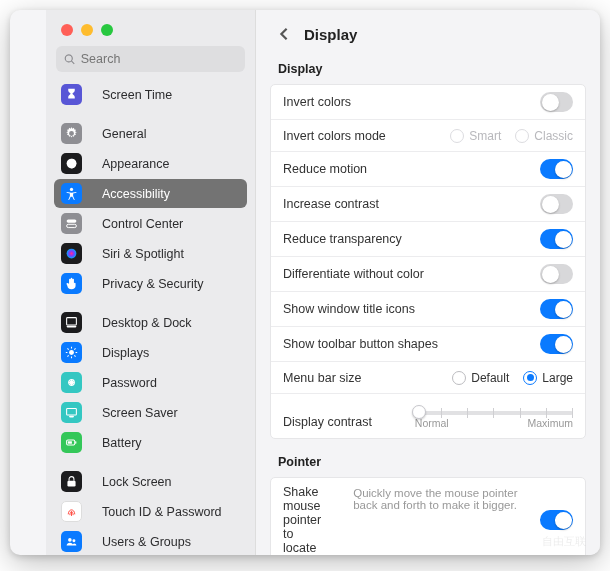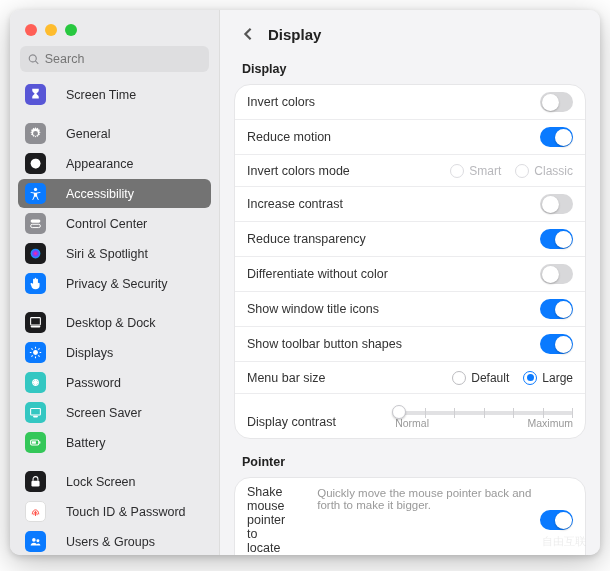--- a/index.html
+++ b/index.html
@@ -20,20 +20,21 @@
     display: flex;
     background: #f5f5f7;
     position: relative;
   }
   .sidebar {
     width: 210px;
     background: #ebebed;
     display: flex;
     flex-direction: column;
     border-right: 1px solid #ddd;
+    margin-left: 36px;
   }
   .traffic-lights {
     display: flex;
     gap: 8px;
     padding: 14px 0 10px 15px;
   }
   .tl { width: 12px; height: 12px; border-radius: 50%; }
   .tl.red { background: #ff5f57; }
   .tl.yellow { background: #febc2e; }
   .tl.green { background: #28c840; }
@@ -109,21 +110,21 @@
 
   .section-title {
     font-size: 12.5px;
     font-weight: 700;
     color: #222;
     padding: 10px 22px 4px 22px;
   }
   .panel {
     background: #fff;
     border: 1px solid #e6e6e8;
-    border-radius: 16px;
+    border-radius: 5px;
     margin: 4px 14px 6px 14px;
   }
   .row {
     display: flex;
     align-items: center;
     padding: 7px 12px;
     border-bottom: 1px solid #ececee;
     min-height: 32px;
   }
   .row:last-child { border-bottom: none; }
@@ -388,39 +389,39 @@
 
     <div class="section-title">Display</div>
     <div class="panel">
 
       <div class="row">
         <div class="row-label">Invert colors</div>
         <div class="switch"></div>
       </div>
 
       <div class="row">
-        <div class="row-label">Reduce motion</div>
-        <div class="switch on"></div>
-      </div>
-
-      <div class="row">
         <div class="row-label">Invert colors mode</div>
         <div class="radio-group">
           <span class="radio-opt disabled">
               <span class="radio-dot"></span>
               <span>Smart</span>
             </span>
           <span class="radio-opt disabled">
               <span class="radio-dot"></span>
               <span>Classic</span>
             </span>
         </div>
       </div>
 
       <div class="row">
+        <div class="row-label">Reduce motion</div>
+        <div class="switch on"></div>
+      </div>
+
+      <div class="row">
         <div class="row-label">Increase contrast</div>
         <div class="switch"></div>
       </div>
 
       <div class="row">
         <div class="row-label">Reduce transparency</div>
         <div class="switch on"></div>
       </div>
 
       <div class="row">

